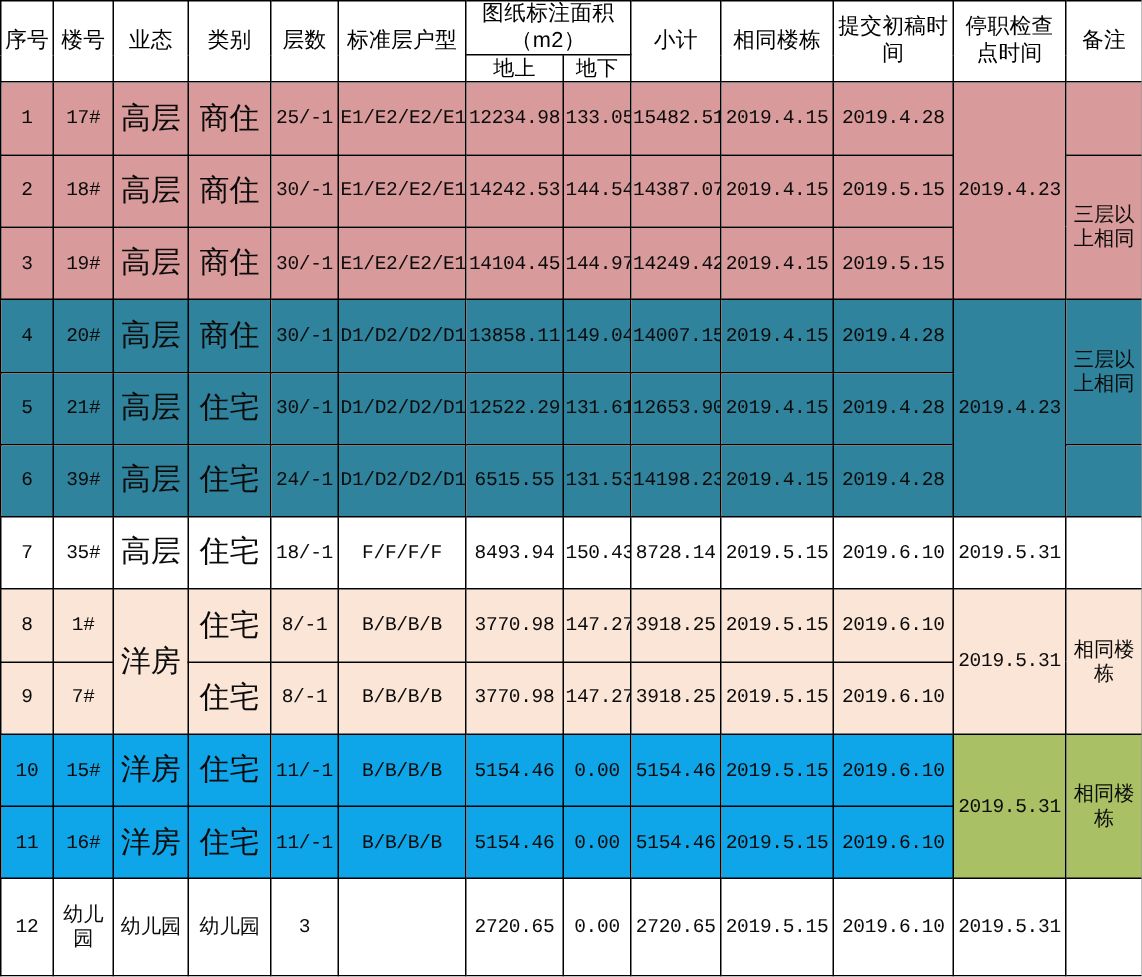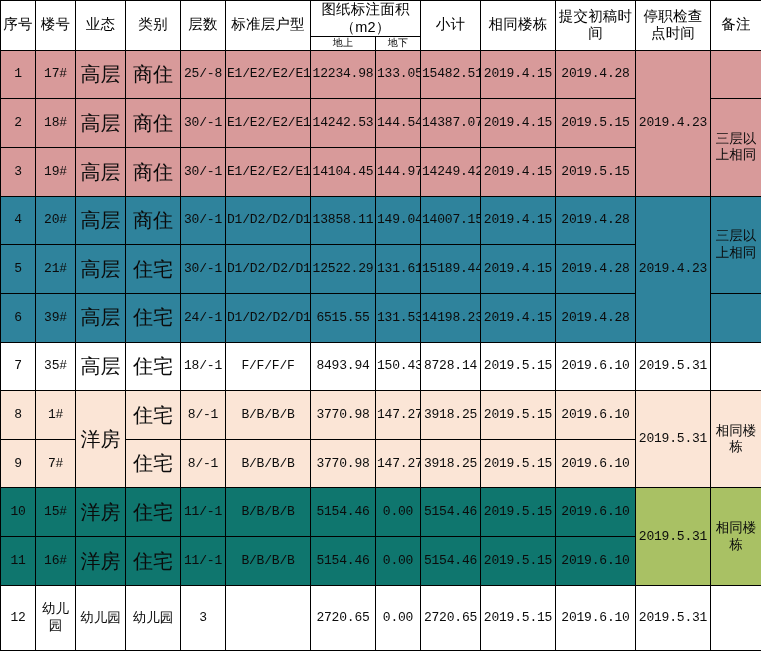--- a/index.html
+++ b/index.html
@@ -30,21 +30,21 @@
   }
   
   th.hdr {
     background: #ffffff;
     color: #000000;
     font-weight: bold;
     font-size: 14.5px;
     letter-spacing: 0.2px;
   }
   th.hdr-sub {
-    font-size: 10px;
+    font-size: 14px;
     font-weight: bold;
   }
   
   td.cell {
     font-size: 13.5px;
     color: #0b0b0b;
   }
   td.num {
     font-family: "Liberation Mono", "DejaVu Sans Mono", monospace;
     font-size: 13px;
@@ -54,21 +54,21 @@
     font-size: 20px;
   }
   td.cn-sm {
     font-size: 13.5px;
   }
   
   tr.band-pink td { background: #d89a9a; }
   tr.band-teal td { background: #2f839c; }
   tr.band-white td { background: #ffffff; }
   tr.band-cream td { background: #fbe5d6; }
-  tr.band-green td { background: #0f766e; }
+  tr.band-green td { background: #0ea5e9; }
 
   td.pink  { background: #d89a9a !important; }
   td.teal  { background: #2f839c !important; }
   td.cream { background: #fbe5d6 !important; }
   td.green { background: #a9c164 !important; }
 
   
   .c-seq   { width: 35px; }
   .c-bldg  { width: 40px; }
   .c-type  { width: 50px; }
@@ -127,21 +127,21 @@
       <th class="hdr hdr-sub">地下</th>
     </tr>
   </thead>
   <tbody>
 
     <tr class="band-pink">
       <td class="cell num">1</td>
       <td class="cell num">17#</td>
       <td class="cell cn">高层</td>
       <td class="cell cn">商住</td>
-      <td class="cell num">25/-8</td>
+      <td class="cell num">25/-1</td>
       <td class="cell num">E1/E2/E2/E1</td>
       <td class="cell num">12234.98</td>
       <td class="cell num">133.05</td>
       <td class="cell num">15482.51</td>
       <td class="cell num">2019.4.15</td>
       <td class="cell num">2019.4.28</td>
       <td class="cell num pink" rowspan="3">2019.4.23</td>
       <td class="cell cn-sm pink"></td>
     </tr>
 
@@ -192,21 +192,21 @@
 
     <tr class="band-teal">
       <td class="cell num">5</td>
       <td class="cell num">21#</td>
       <td class="cell cn">高层</td>
       <td class="cell cn">住宅</td>
       <td class="cell num">30/-1</td>
       <td class="cell num">D1/D2/D2/D1</td>
       <td class="cell num">12522.29</td>
       <td class="cell num">131.61</td>
-      <td class="cell num">15189.44</td>
+      <td class="cell num">12653.90</td>
       <td class="cell num">2019.4.15</td>
       <td class="cell num">2019.4.28</td>
     </tr>
 
     <tr class="band-teal">
       <td class="cell num">6</td>
       <td class="cell num">39#</td>
       <td class="cell cn">高层</td>
       <td class="cell cn">住宅</td>
       <td class="cell num">24/-1</td>

